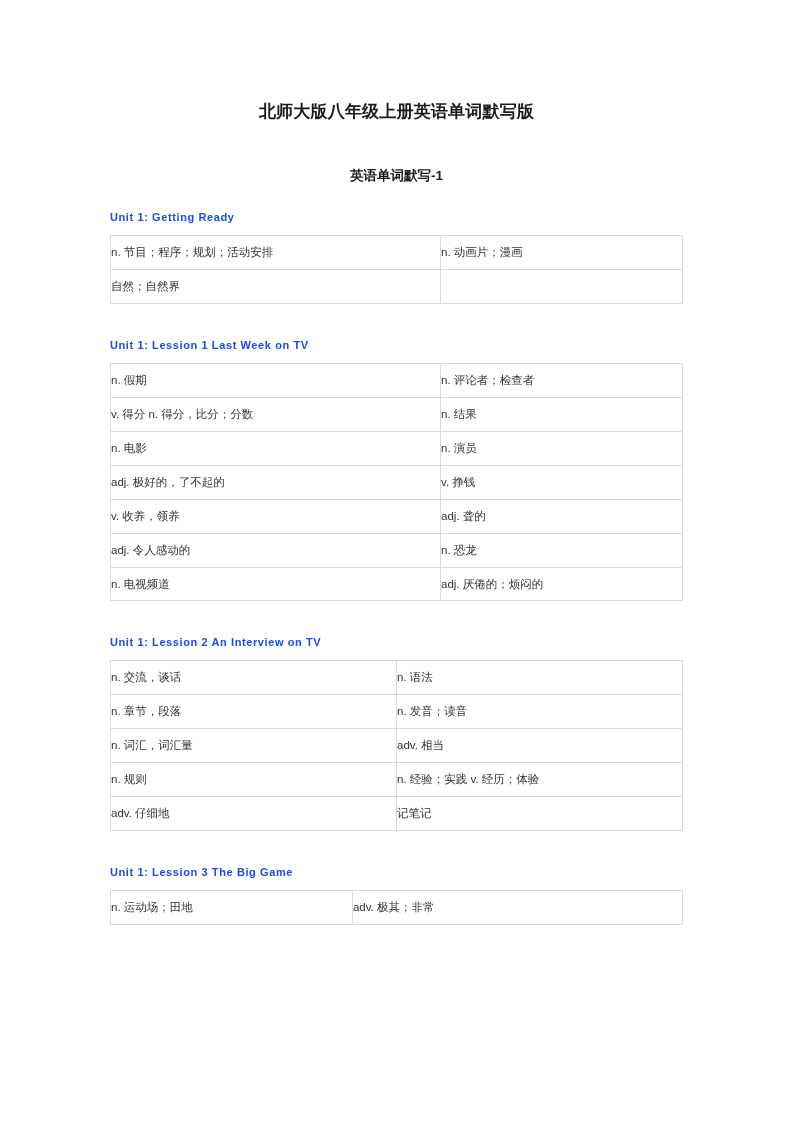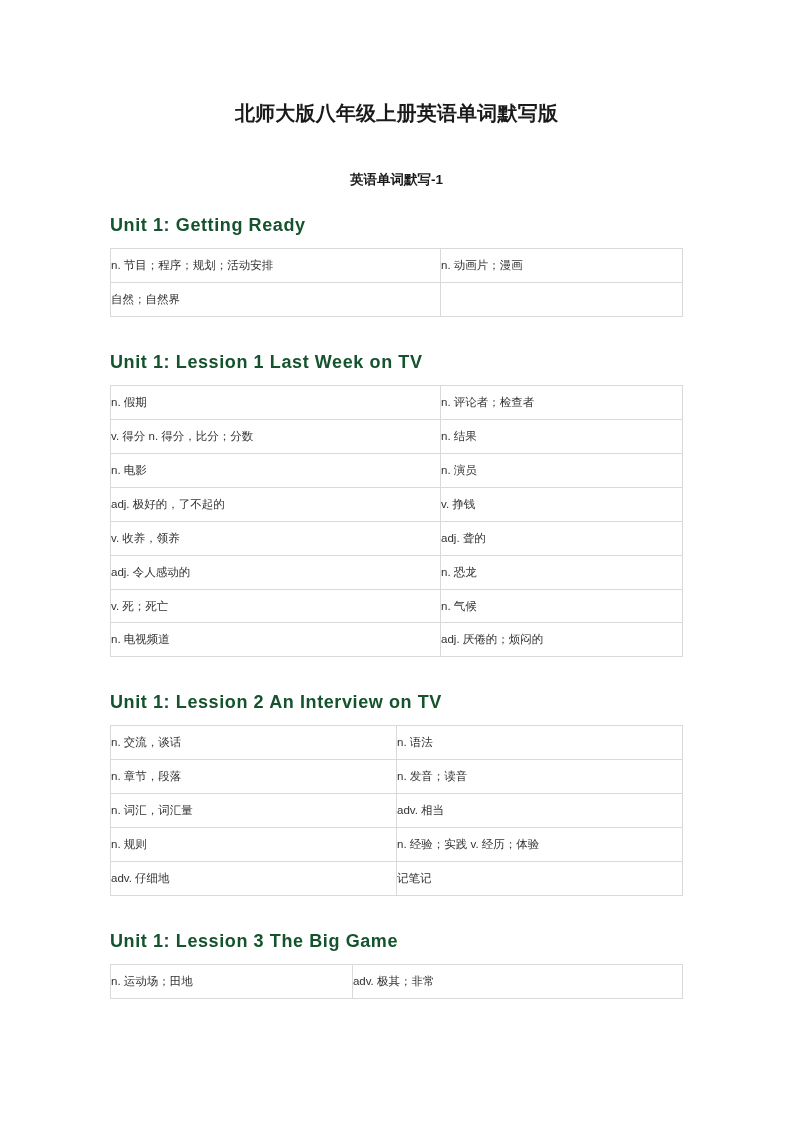--- a/index.html
+++ b/index.html
@@ -15,42 +15,42 @@
     width: 793px;
     height: 1122px;
     box-sizing: border-box;
     padding: 70px 110px 0 110px;
     margin: 0 auto;
     background: #ffffff;
     position: relative;
   }
   .doc-title {
     text-align: center;
-    font-size: 20px;
+    font-size: 17px;
     font-weight: bold;
     color: #1a1a1a;
     margin-top: 30px;
     margin-bottom: 0;
     letter-spacing: 0.2px;
   }
   .doc-subtitle {
     text-align: center;
     font-size: 13.5px;
     font-weight: bold;
     color: #1a1a1a;
     margin-top: 44px;
     margin-bottom: 2px;
   }
   .section {
     margin-top: 26px;
   }
   .section-title {
-    font-size: 18px;
+    font-size: 11px;
     font-weight: bold;
-    color: #14532d;
+    color: #1d4ed8;
     letter-spacing: 0.6px;
     margin: 0 0 12px 0;
   }
   table.word-table {
     border-collapse: collapse;
     width: 100%;
     table-layout: fixed;
   }
   table.word-table td {
     border: 1px solid #d9d9d9;
@@ -118,24 +118,20 @@
         </tr>
         <tr>
           <td>v. 收养，领养</td>
           <td>adj. 聋的</td>
         </tr>
         <tr>
           <td>adj. 令人感动的</td>
           <td>n. 恐龙</td>
         </tr>
         <tr>
-          <td>v. 死；死亡</td>
-          <td>n. 气候</td>
-        </tr>
-        <tr>
           <td>n. 电视频道</td>
           <td>adj. 厌倦的；烦闷的</td>
         </tr>
       </tbody>
     </table>
   </div>
 
   <div class="section sec-gap-xl">
     <div class="section-title">Unit 1: Lession 2 An Interview on TV</div>
     <table class="word-table">

